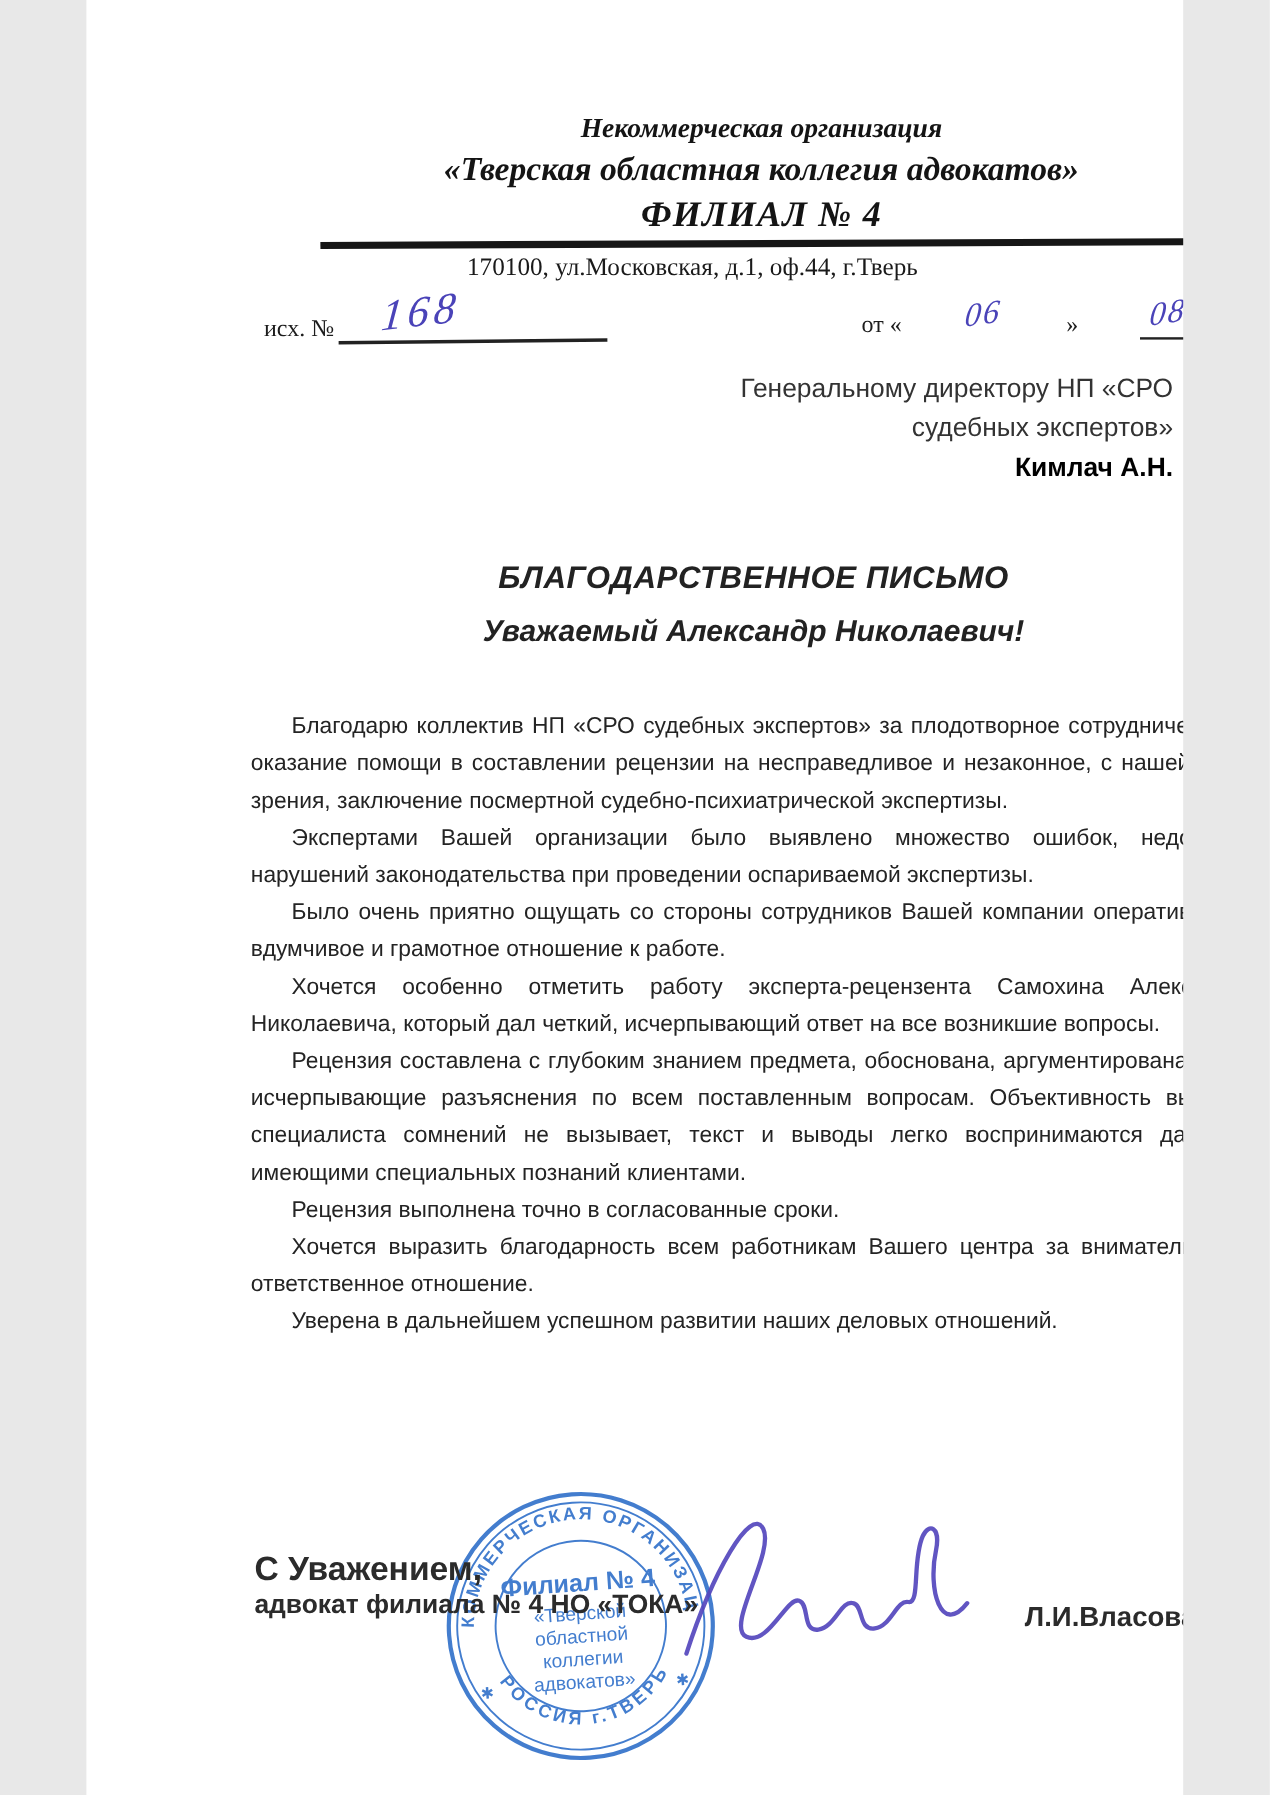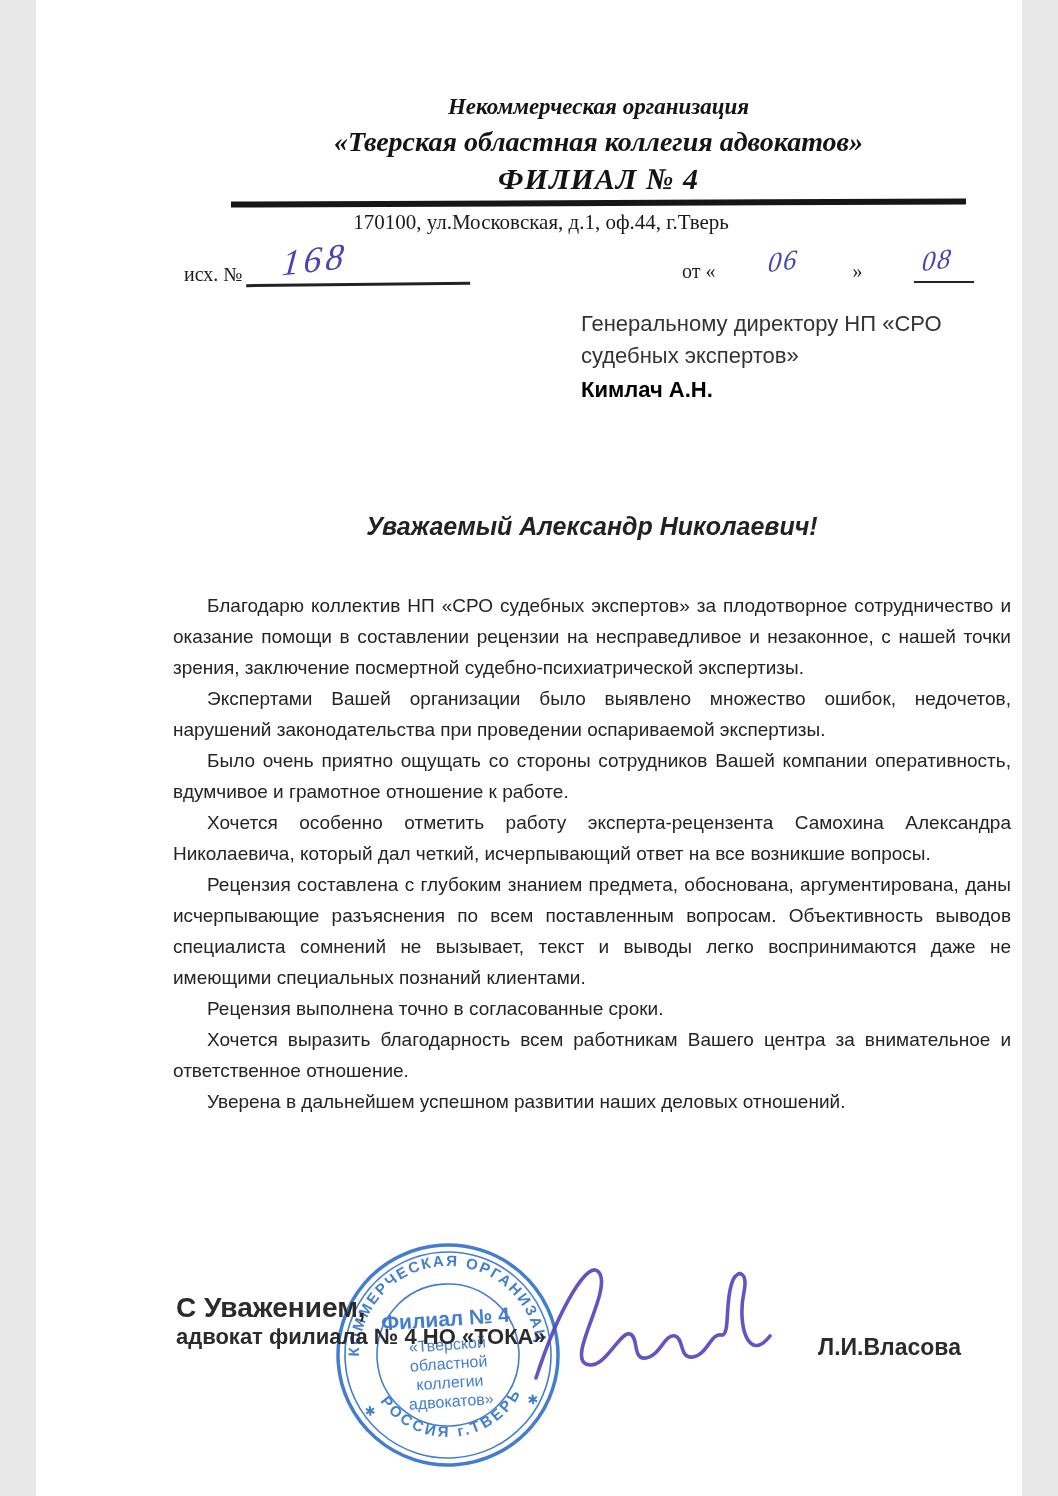--- a/index.html
+++ b/index.html
@@ -1,19 +1,19 @@
 <!DOCTYPE html>
 <html><head>
 <meta charset="utf-8">
 <style>
   * { margin: 0; padding: 0; box-sizing: border-box; }
   html, body { background: #e8e8e8; }
   .page {
     position: relative;
-    width: 986px;
+    width: 914px;
     height: 1496px;
     margin: 0 auto;
     background: #ffffff;
     overflow: hidden;
     color: #1c1c1c;
     font-family: "Liberation Sans", sans-serif;
   }
   
   .letterhead {
     position: absolute;
@@ -88,21 +88,21 @@
     border-bottom: 2px solid #222; margin-right: 8px;
   }
   .hw-yeardigit {
     position: absolute; left: 2px; top: -10px;
     font-size: 28px;
     transform: rotate(-8deg) skewX(-14deg);
   }
   
   .recipient {
     position: absolute; left: 545px; top: 308px;
-    font-size: 22px; line-height: 32px; color: #333;
+    font-size: 22px; line-height: 32px; color: #333; text-align: right;
   }
   .recipient .r-name { font-weight: 700; color: #000000; margin-top: 2px; }
   
   .doc-title {
     position: absolute; left: 137px; top: 466px; width: 838px;
     text-align: center;
     font-size: 26px; font-weight: 700; font-style: italic;
     letter-spacing: 0.5px; color: #222;
   }
   .salutation {
@@ -176,20 +176,21 @@
     </span>
     <span class="piece">года</span>
   </div>
 
   <div class="recipient">
     <div>Генеральному директору НП «СРО</div>
     <div>судебных экспертов»</div>
     <div class="r-name">Кимлач А.Н.</div>
   </div>
 
+  <div class="doc-title">БЛАГОДАРСТВЕННОЕ ПИСЬМО</div>
   <div class="salutation">Уважаемый Александр Николаевич!</div>
 
   <div class="body-text">
     <p>Благодарю коллектив НП «СРО судебных экспертов» за плодотворное сотрудничество и оказание помощи в составлении рецензии на несправедливое и незаконное, с нашей точки зрения, заключение посмертной судебно-психиатрической экспертизы.</p>
     <p>Экспертами Вашей организации было выявлено множество ошибок, недочетов, нарушений законодательства при проведении оспариваемой экспертизы.</p>
     <p>Было очень приятно ощущать со стороны сотрудников Вашей компании оперативность, вдумчивое и грамотное отношение к работе.</p>
     <p>Хочется особенно отметить работу эксперта-рецензента Самохина Александра Николаевича, который дал четкий, исчерпывающий ответ на все возникшие вопросы.</p>
     <p>Рецензия составлена с глубоким знанием предмета, обоснована, аргументирована, даны исчерпывающие разъяснения по всем поставленным вопросам. Объективность выводов специалиста сомнений не вызывает, текст и выводы легко воспринимаются даже не имеющими специальных познаний клиентами.</p>
     <p>Рецензия выполнена точно в согласованные сроки.</p>
     <p>Хочется выразить благодарность  всем работникам Вашего центра за внимательное и  ответственное отношение.</p>

